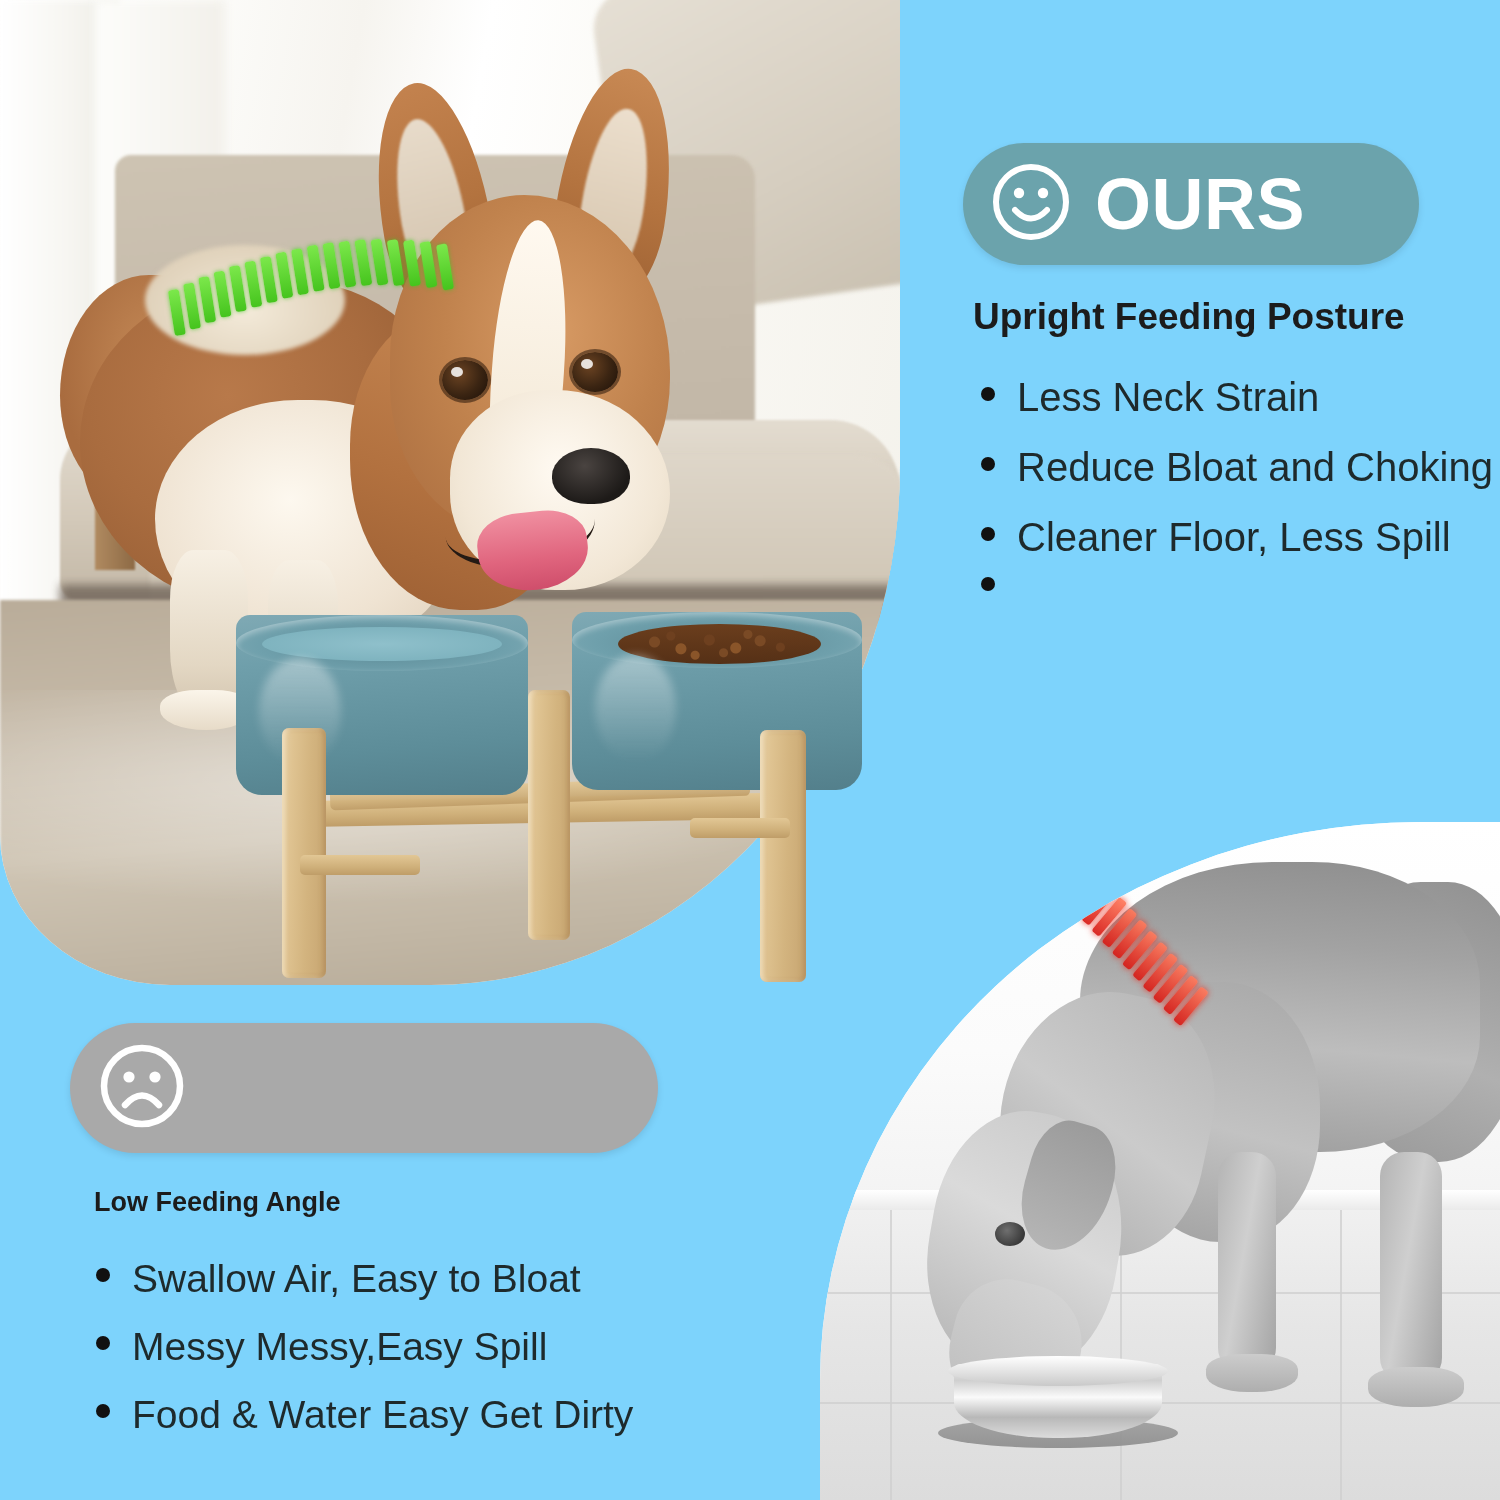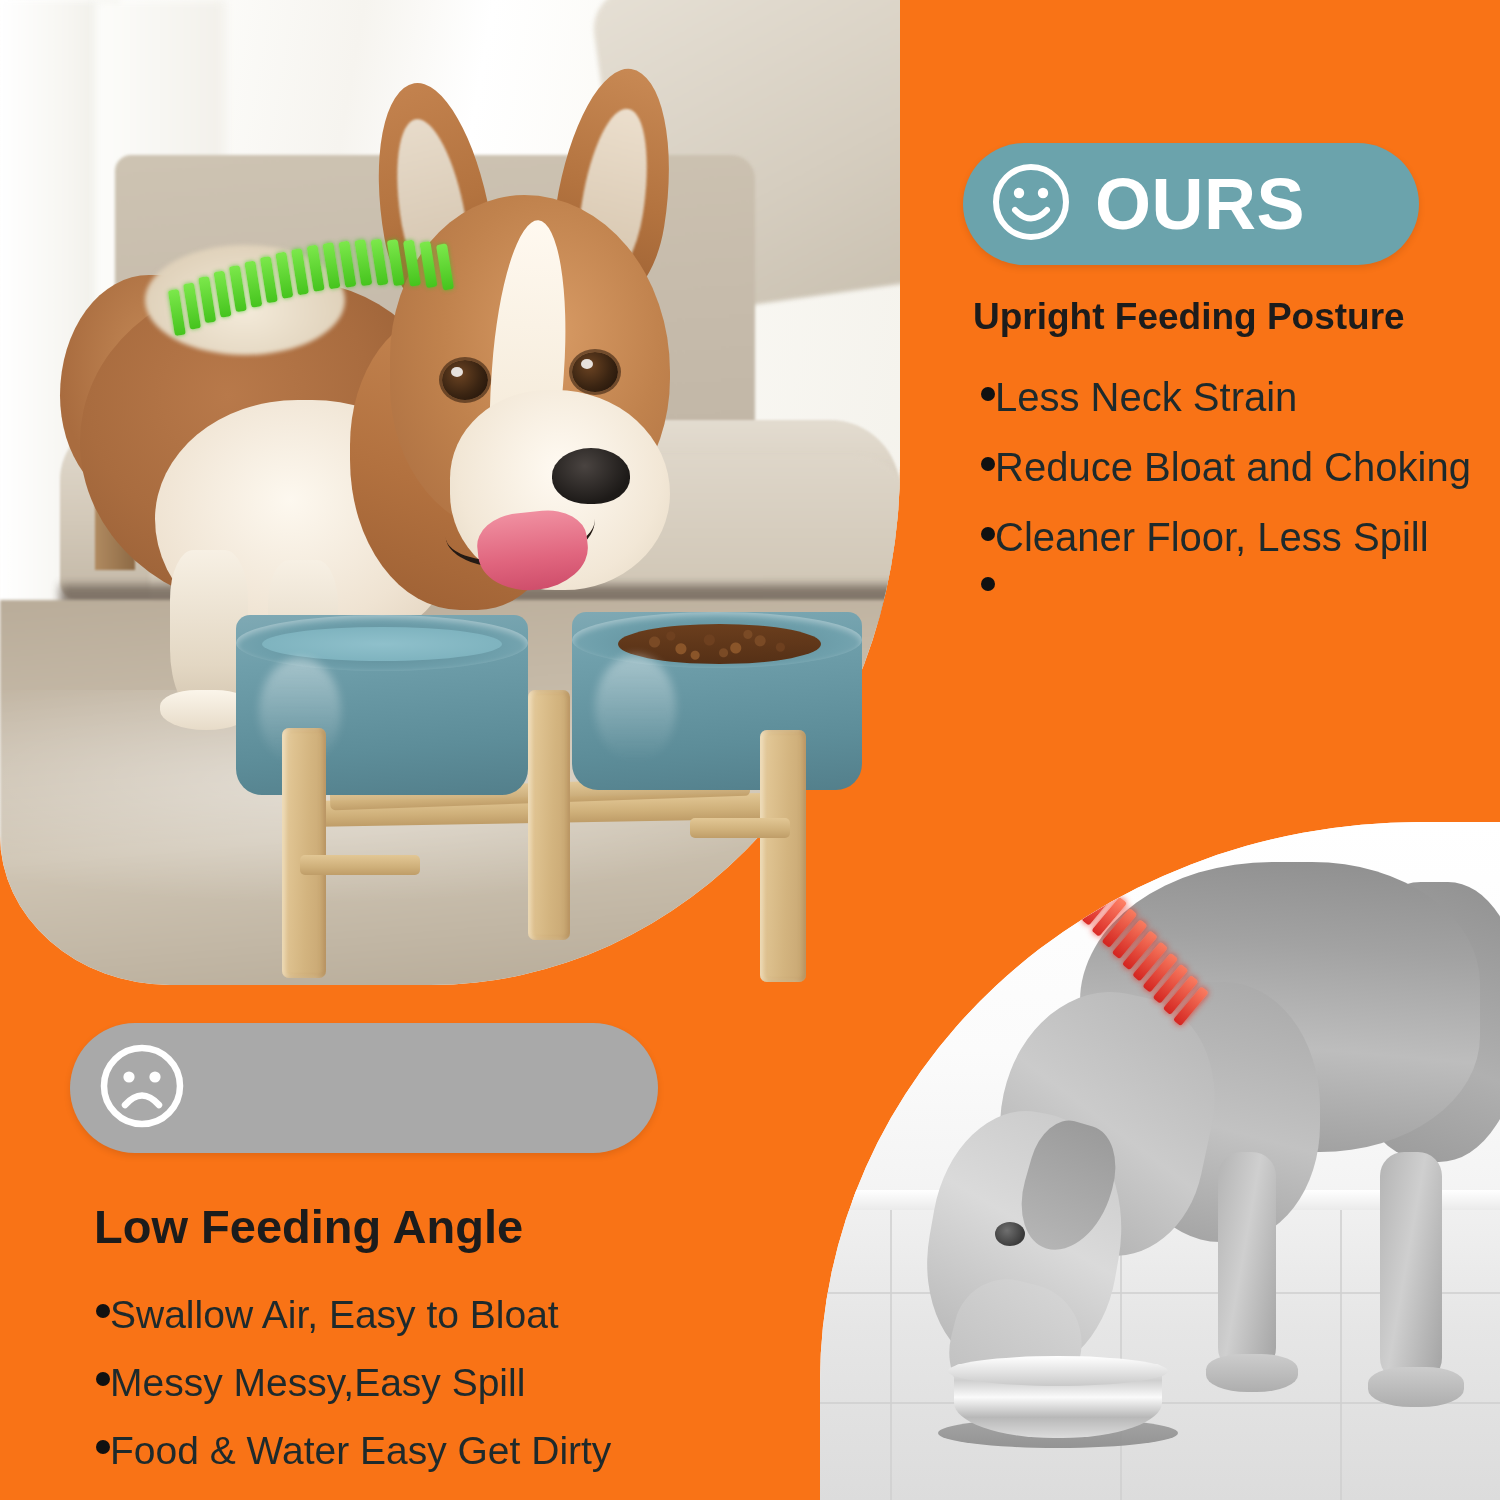--- a/index.html
+++ b/index.html
@@ -10,21 +10,21 @@
     width: 1500px;
     height: 1500px;
     font-family: "Liberation Sans", sans-serif;
     background: #c9e6e7;
     overflow: hidden;
   }
   #canvas {
     position: relative;
     width: 1500px;
     height: 1500px;
-    background: #f97316;
+    background: #7dd3fc;
     overflow: hidden;
   }
 
   
   .photo-top {
     position: absolute;
     left: 0;
     top: 0;
     width: 900px;
     height: 985px;
@@ -412,29 +412,30 @@
   .pill-others .pill-label { font-size: 76px; }
 
   .sub-heading {
     font-size: 37px;
     font-weight: bold;
     color: #1c1c1c;
     margin-top: 31px;
     margin-left: 10px;
     white-space: nowrap;
   }
-  .panel-others .sub-heading { font-size: 47px; margin-top: 46px; margin-left: 24px; }
+  .panel-others .sub-heading { font-size: 27px; margin-top: 34px; margin-left: 24px; }
 
   .bullets { list-style: none; margin: 0; padding: 0; }
   .panel-ours .bullets   { margin-top: 39px; margin-left: 18px; }
   .panel-others .bullets { margin-top: 41px; margin-left: 26px; }
 
   .bullets li {
     display: flex;
     align-items: baseline;
+    gap: 22px;
     color: #1e2a2c;
     font-size: 40px;
     line-height: 1.0;
     margin-bottom: 30px;
     white-space: nowrap;
   }
   .panel-others .bullets li { font-size: 39px; margin-bottom: 29px; }
   .dot {
     flex: 0 0 auto;
     width: 14px; height: 14px;

